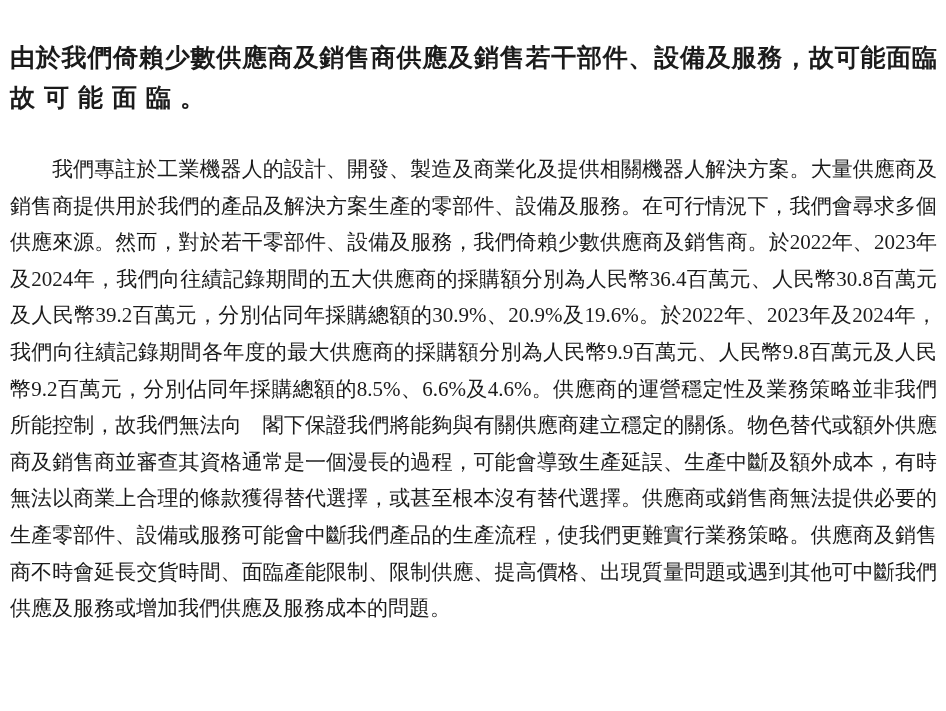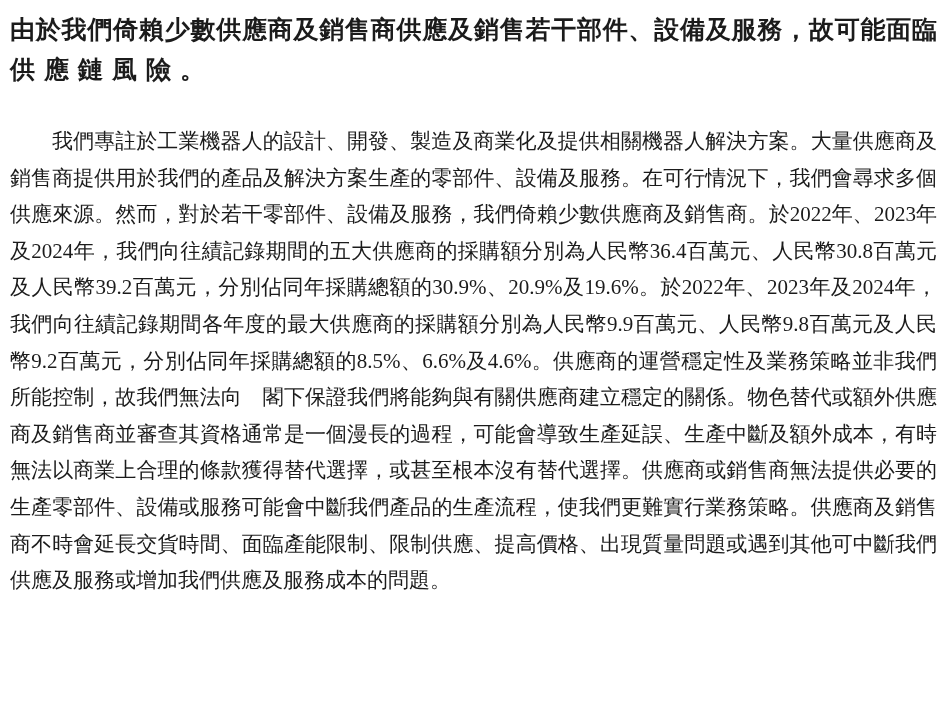--- a/index.html
+++ b/index.html
@@ -16,20 +16,21 @@
     font-family: "Liberation Serif", "DejaVu Serif", serif;
     overflow: hidden;
     box-sizing: border-box;
     padding: 10px 9px 0 10px;
   }
   .heading {
     font-weight: bold;
     font-size: 25px;
     line-height: 40px;
     color: #1b1b1b;
+    margin-top: 28px;
   }
   .heading-line-1 {
     text-align: justify;
     text-align-last: justify;
     text-justify: inter-character;
     white-space: nowrap;
   }
   .heading-line-2 {
     letter-spacing: 9px;
   }
@@ -43,16 +44,16 @@
     overflow-wrap: break-word;
     color: #1b1b1b;
   }
 </style>
 </head>
 <body>
 
 <div class="page">
   <div class="heading">
     <div class="heading-line-1">由於我們倚賴少數供應商及銷售商供應及銷售若干部件、設備及服務，故可能面臨</div>
-    <div class="heading-line-2">供應鏈風險。</div>
+    <div class="heading-line-2">故可能面臨。</div>
   </div>
   <div class="body-paragraph">我們專註於工業機器人的設計、開發、製造及商業化及提供相關機器人解決方案。大量供應商及銷售商提供用於我們的產品及解決方案生產的零部件、設備及服務。在可行情況下，我們會尋求多個供應來源。然而，對於若干零部件、設備及服務，我們倚賴少數供應商及銷售商。於2022年、2023年及2024年，我們向往績記錄期間的五大供應商的採購額分別為人民幣36.4百萬元、人民幣30.8百萬元及人民幣39.2百萬元，分別佔同年採購總額的30.9%、20.9%及19.6%。於2022年、2023年及2024年，我們向往績記錄期間各年度的最大供應商的採購額分別為人民幣9.9百萬元、人民幣9.8百萬元及人民幣9.2百萬元，分別佔同年採購總額的8.5%、6.6%及4.6%。供應商的運營穩定性及業務策略並非我們所能控制，故我們無法向　閣下保證我們將能夠與有關供應商建立穩定的關係。物色替代或額外供應商及銷售商並審查其資格通常是一個漫長的過程，可能會導致生產延誤、生產中斷及額外成本，有時無法以商業上合理的條款獲得替代選擇，或甚至根本沒有替代選擇。供應商或銷售商無法提供必要的生產零部件、設備或服務可能會中斷我們產品的生產流程，使我們更難實行業務策略。供應商及銷售商不時會延長交貨時間、面臨產能限制、限制供應、提高價格、出現質量問題或遇到其他可中斷我們供應及服務或增加我們供應及服務成本的問題。</div>
 </div>
 
 </body></html>

